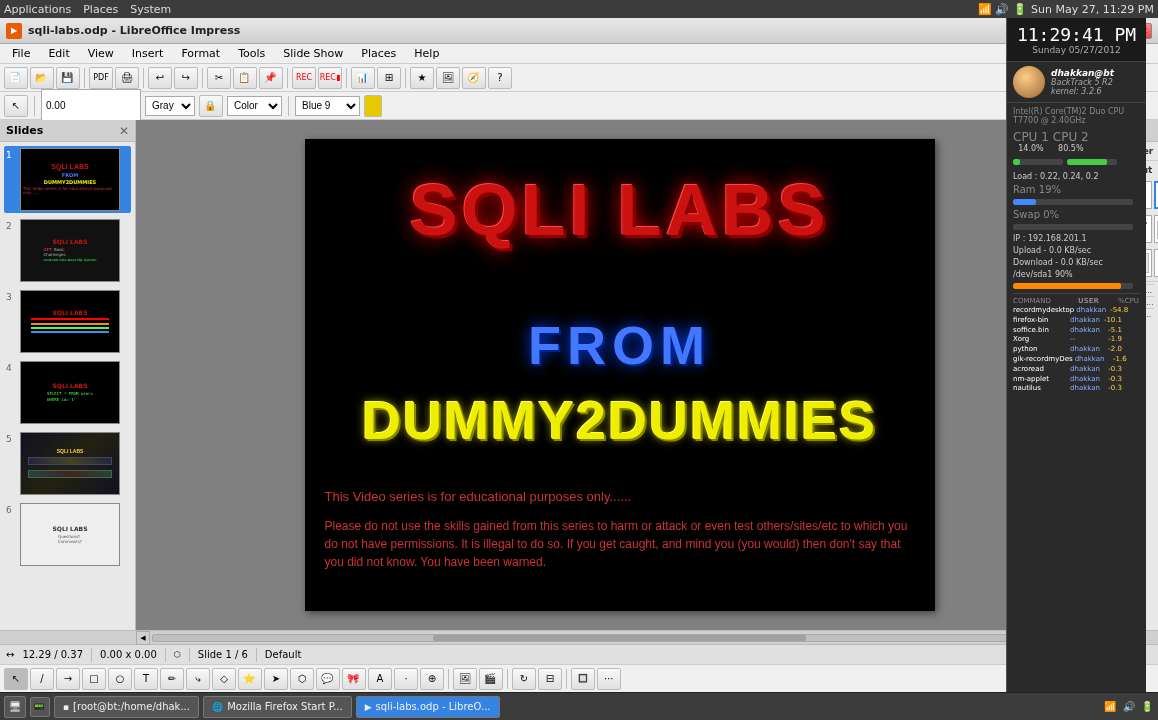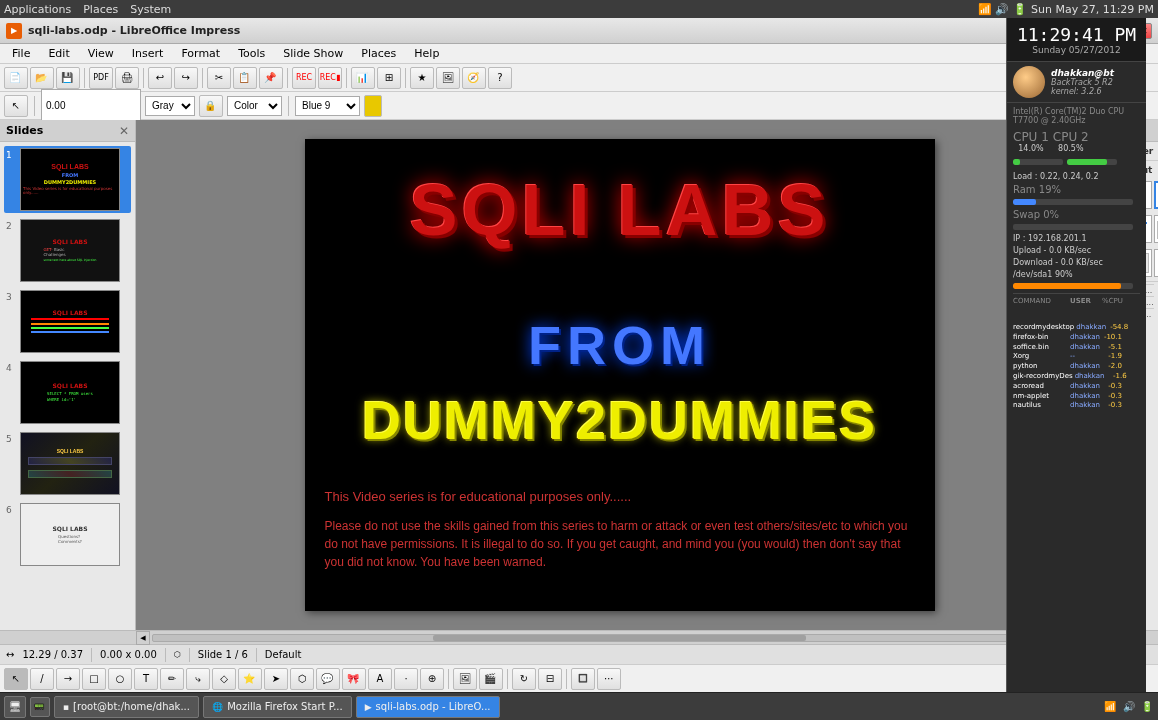--- a/index.html
+++ b/index.html
@@ -928,21 +928,21 @@
     </div>
 
     <div class="sysmon-row">
       <span class="sysmon-val">/dev/sda1 90%</span>
     </div>
     <div class="bar-bg" style="width:120px;">
       <div class="bar-fill bar-orange" style="width:90%;"></div>
     </div>
 
     <div id="process-section">
-      <div style="color:#888; font-size:7px; margin-bottom:18px; display:flex; gap:2px;">
+      <div style="color:#888; font-size:7px; margin-bottom:1px; display:flex; gap:10px;">
         <span style="min-width:55px;">COMMAND</span>
         <span style="min-width:30px;font-weight:bold;">USER</span>
         <span style="min-width:20px;">%CPU</span>
       </div>
 
       <div class="proc-row">
         <span class="proc-cmd">recordmydesktop</span>
         <span class="proc-user">dhakkan</span>
         <span class="proc-cpu">-54.8</span>
       </div>

